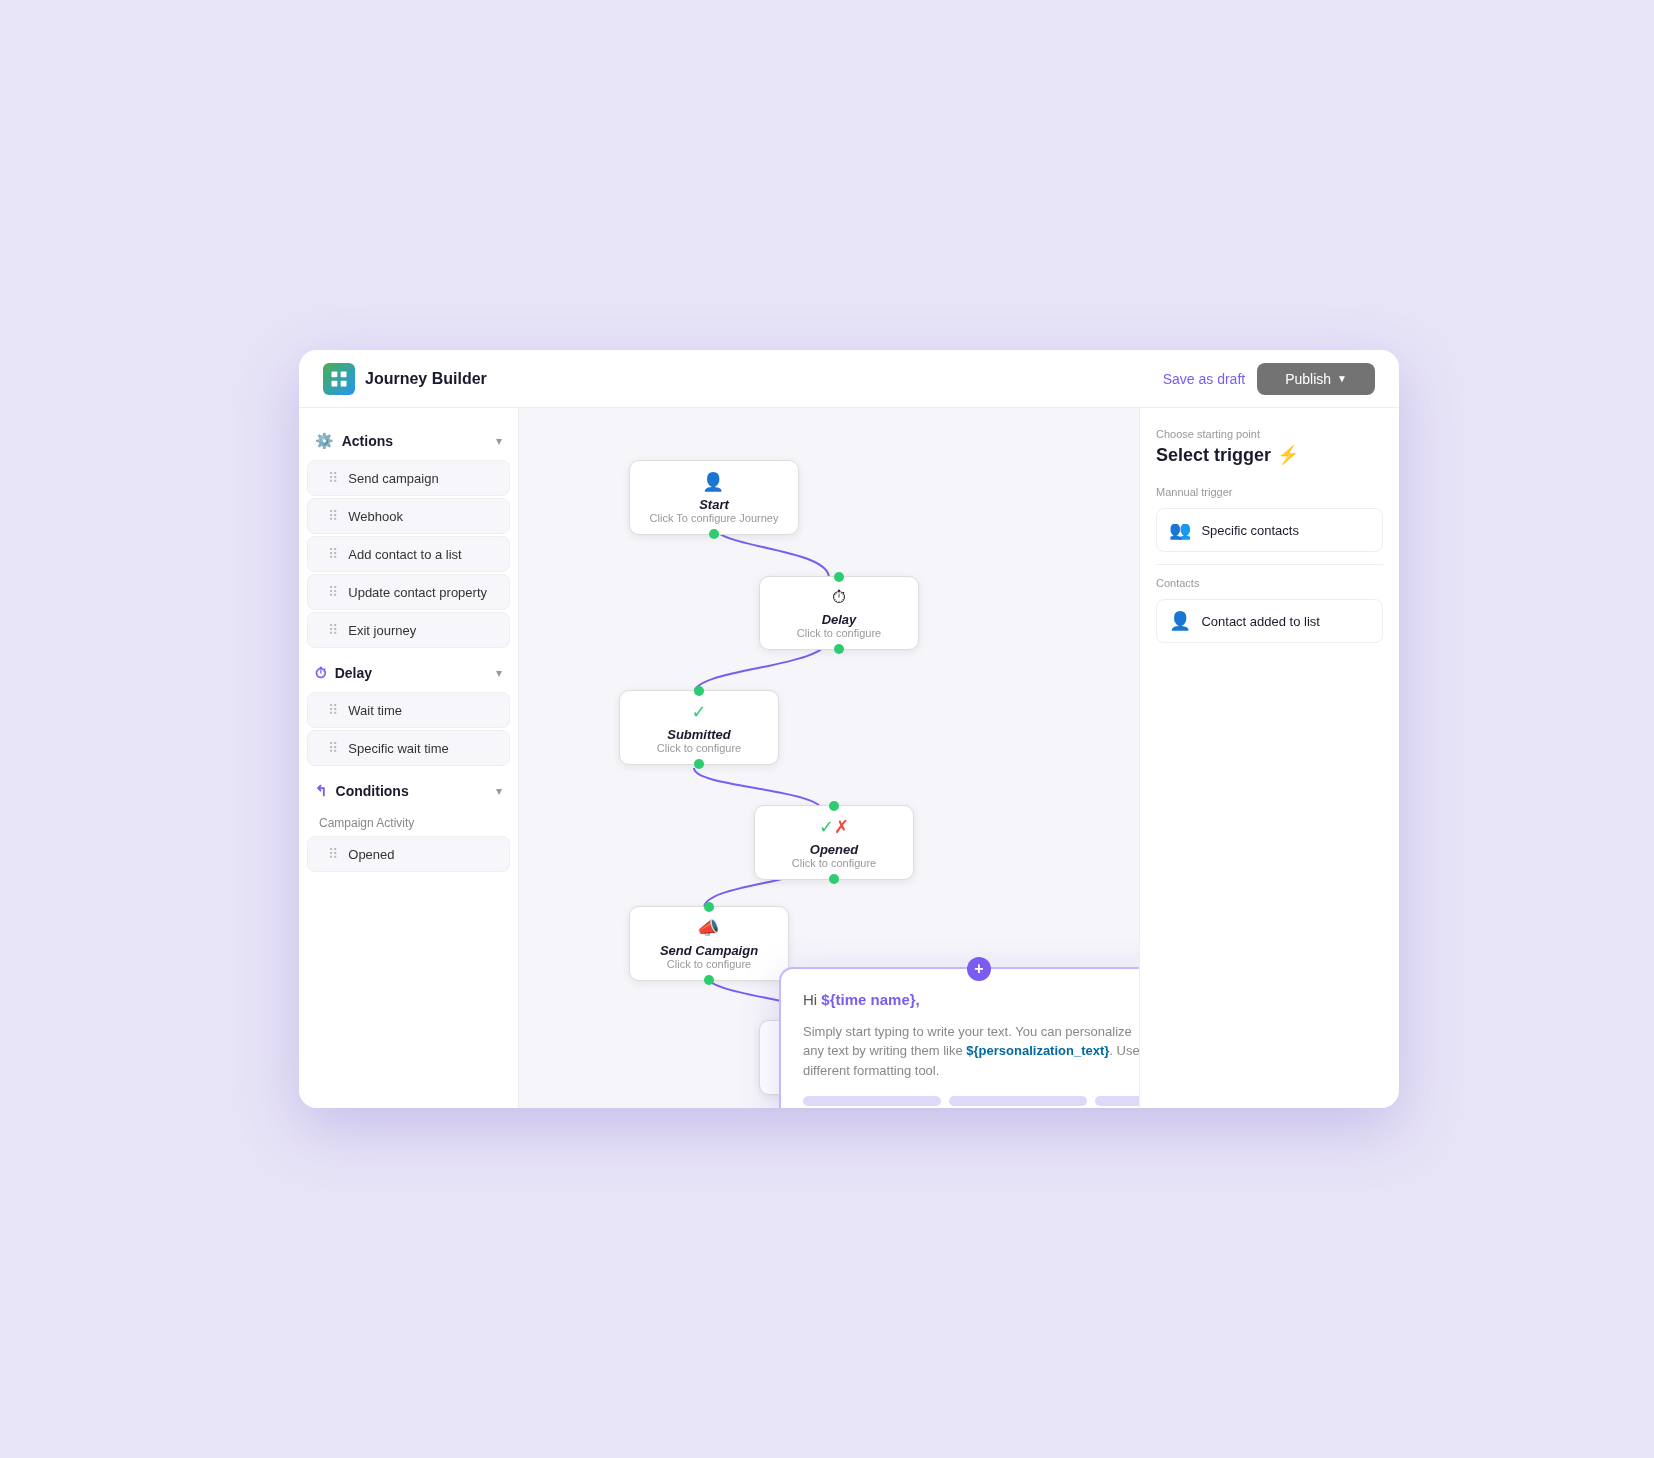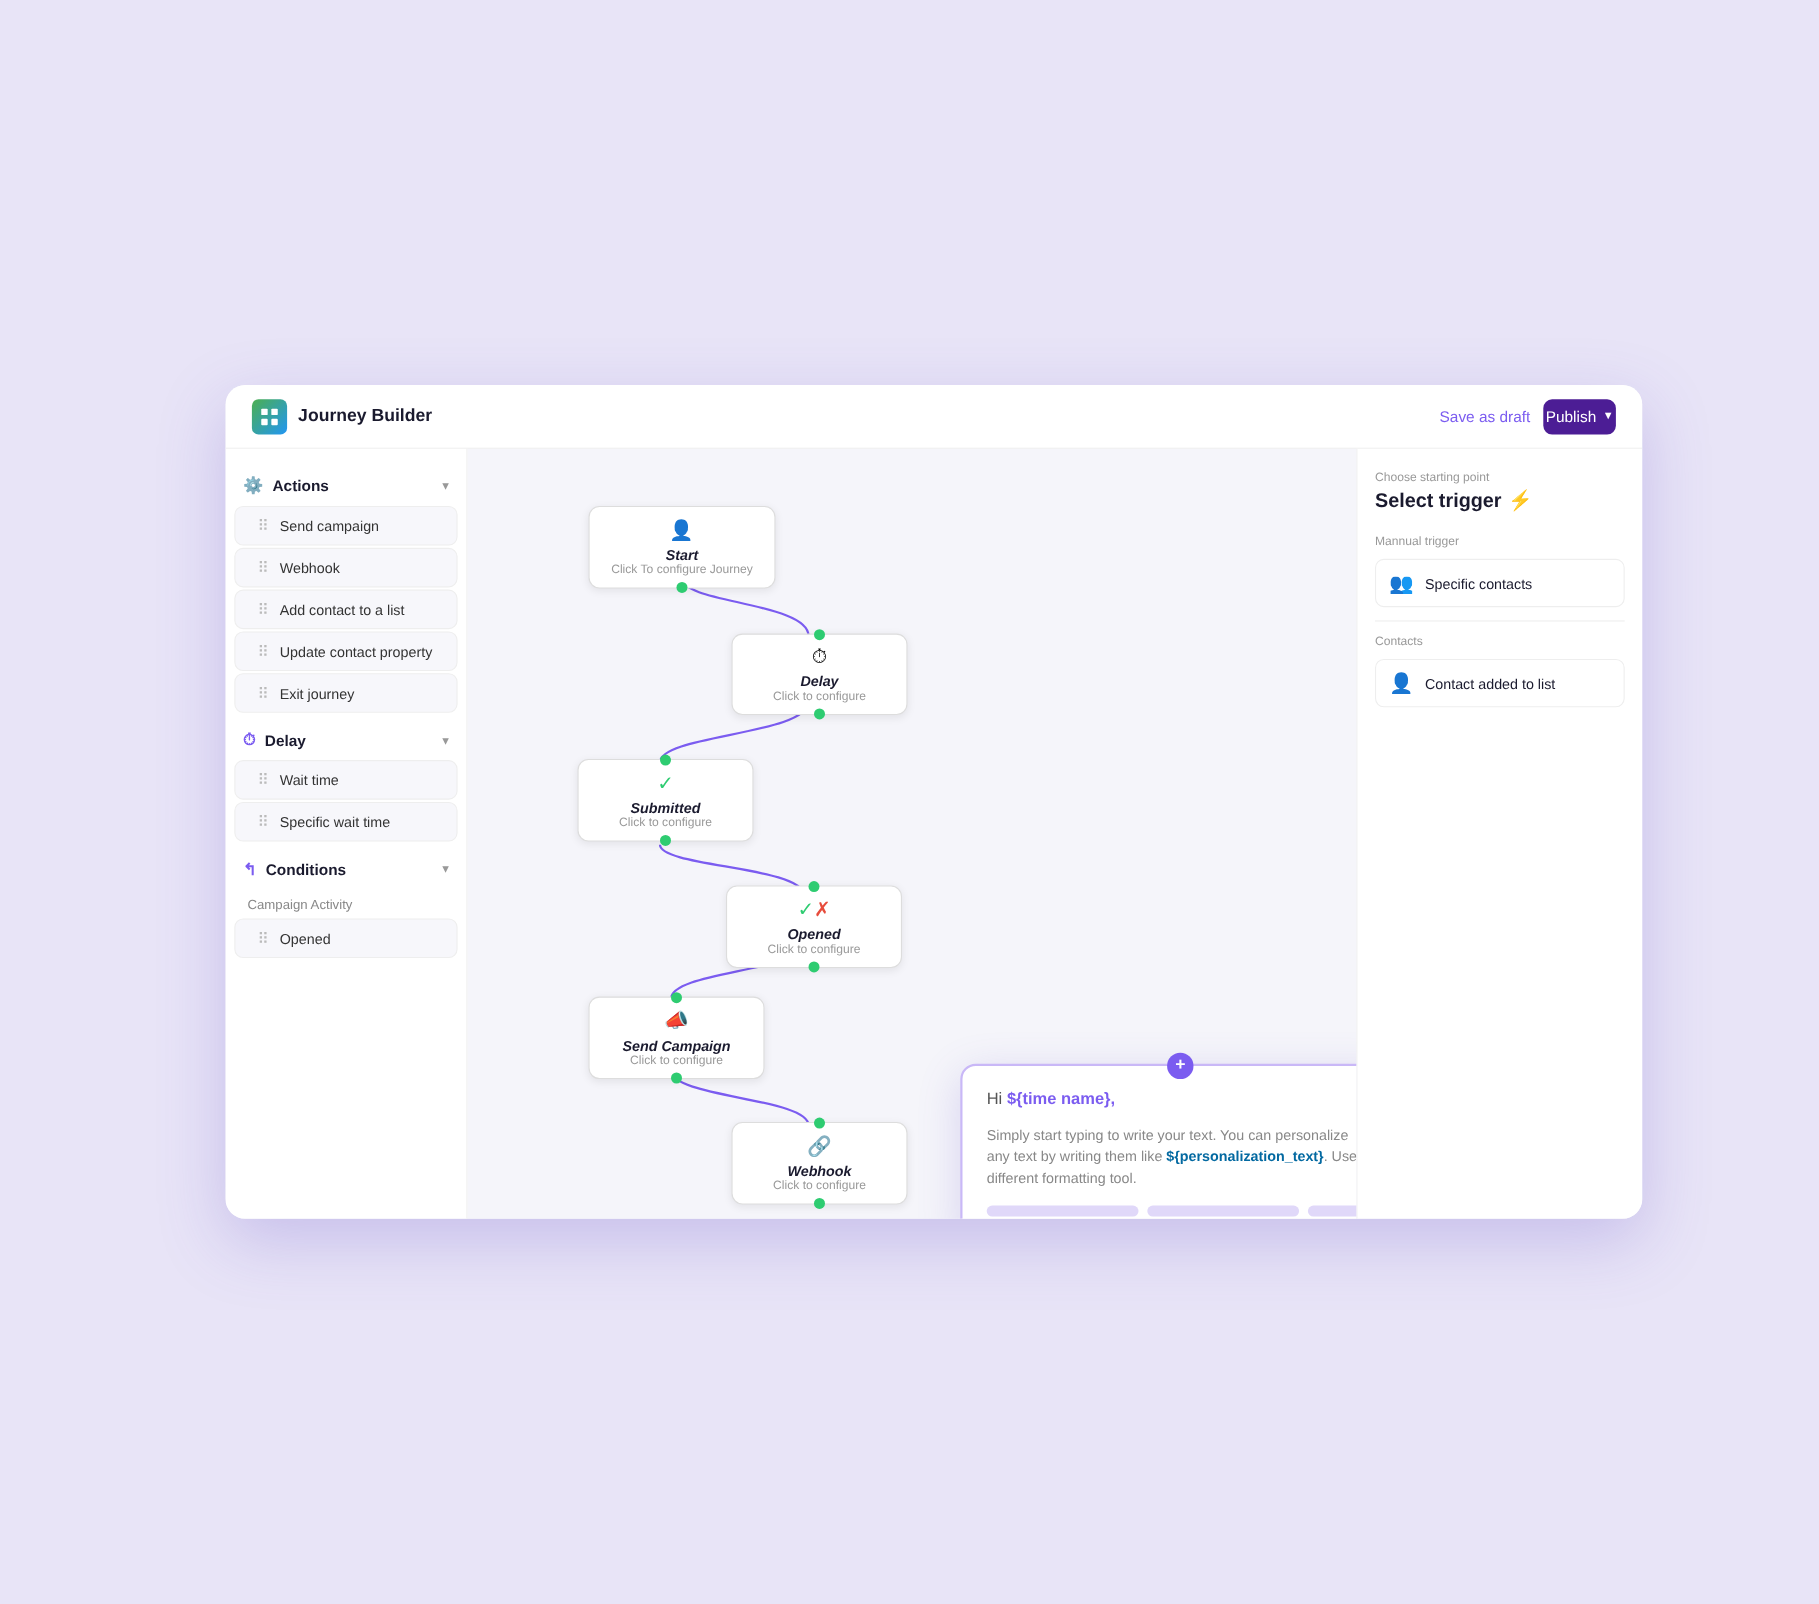--- a/index.html
+++ b/index.html
@@ -10,21 +10,21 @@
       display: flex;
       align-items: center;
       justify-content: center;
       padding: 40px;
     }
 
     .app-container {
       background: #f5f5fa;
       border-radius: 18px;
       box-shadow: 0 20px 60px rgba(100, 80, 200, 0.25);
-      width: 1288px;
+      width: 1100px;
       min-height: 750px;
       overflow: hidden;
       position: relative;
       margin-left: 44px;
     }
 
     
     .header {
       background: #fff;
       border-bottom: 1px solid #eee;
@@ -59,25 +59,25 @@
     }
     .btn-draft {
       background: transparent;
       border: none;
       color: #7b5cf0;
       font-size: 14px;
       cursor: pointer;
       font-weight: 500;
     }
     .btn-publish {
-      background: #4c1d95;
+      background: #737373;
       color: white;
       border: none;
       border-radius: 8px;
-      padding: 8px 2px;
+      padding: 8px 28px;
       font-size: 14px;
       font-weight: 500;
       cursor: pointer;
       display: flex;
       align-items: center;
       gap: 6px;
     }
     .btn-publish .chevron {
       font-size: 10px;
     }

